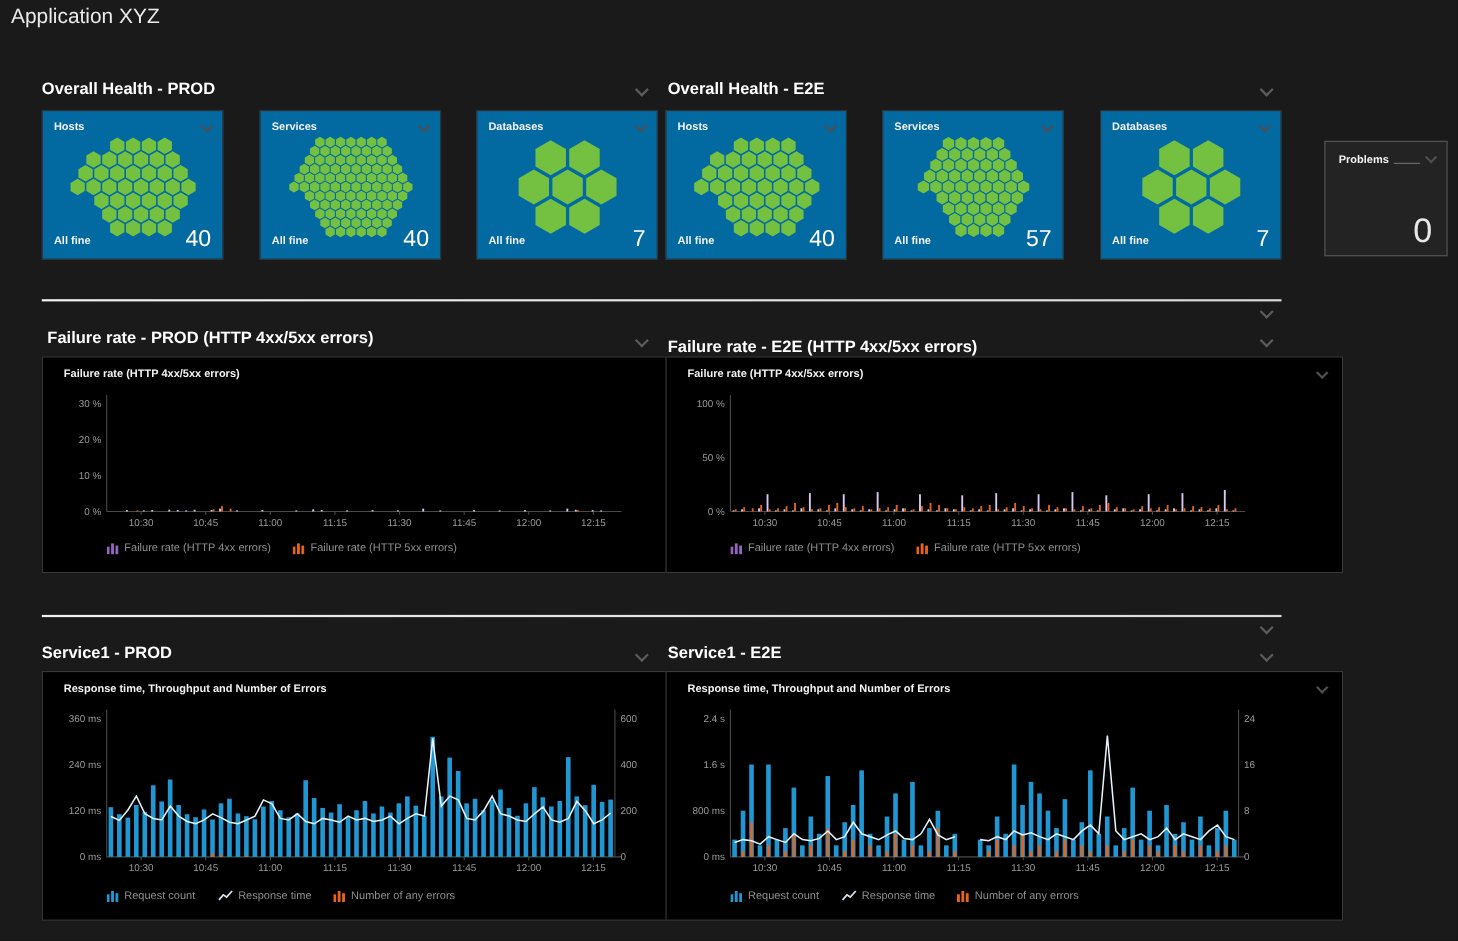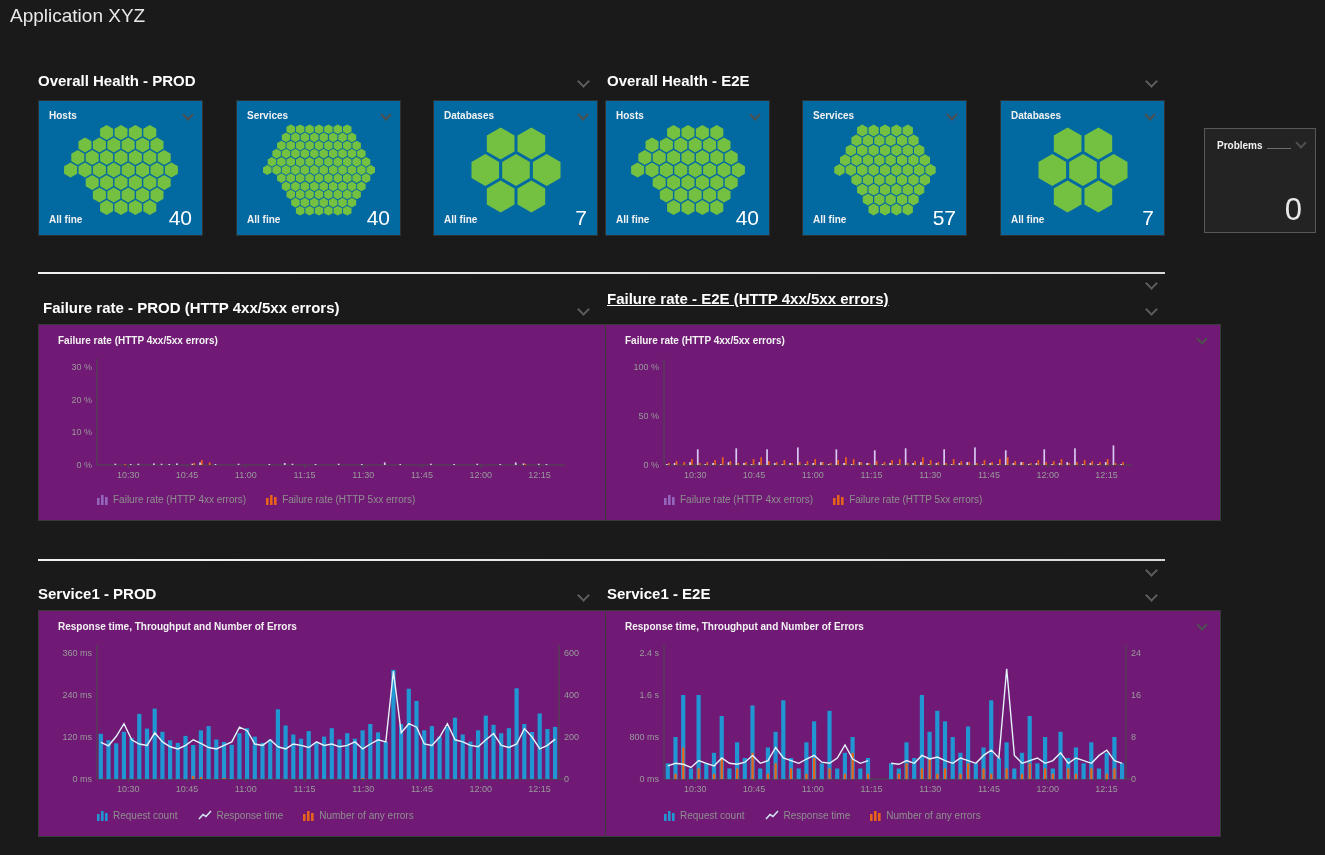--- a/index.html
+++ b/index.html
@@ -18,21 +18,21 @@
   .hcwrap{position:absolute;top:22px;left:0;width:100%;text-align:center;}
   .allfine{position:absolute;bottom:10px;left:10px;font-size:10px;font-weight:bold;color:#f2f2f2;}
   .hcount{position:absolute;bottom:5px;right:10px;font-size:21px;font-weight:400;color:#ffffff;}
   
   .ptile{position:absolute;left:1204px;top:128px;width:112px;height:105px;background:#232323;
          border:1px solid #58585a;box-sizing:border-box;}
   .ptile .ttl{position:absolute;top:11px;left:12px;font-size:10px;font-weight:bold;color:#f2f2f2;}
   .pdash{position:absolute;top:19px;left:62px;width:24px;height:1px;background:#6e6e6e;}
   .pcount{position:absolute;bottom:4px;right:13px;font-size:31px;font-weight:300;color:#e8e8e8;}
   
-  .ctile{position:absolute;width:616px;background:#701a75;border:1px solid #3a3a3a;box-sizing:border-box;}
+  .ctile{position:absolute;width:616px;background:#000000;border:1px solid #3a3a3a;box-sizing:border-box;}
   .ctile .ttl{position:absolute;top:10px;left:19px;font-size:10px;font-weight:bold;color:#f2f2f2;}
   .chart-body{position:absolute;left:0;top:28px;}
   .chart-legend{position:absolute;left:58px;bottom:11px;white-space:nowrap;}
   .lgi{display:inline-flex;align-items:center;margin-right:20px;}
   .lgt{margin-left:5px;font-size:10px;color:#8f8f8f;}
   svg text{font-family:"Liberation Sans",sans-serif;}
 </style>
 </head>
 <body>
 
@@ -347,21 +347,21 @@
     <span class="pdash"></span>
     <span class="tchev"></span>
     <div class="pcount">0</div>
   </div>
 
   <div class="divider" style="left:38px;top:272px;width:1127px;"></div>
   <span class="chev" style="left:1147px;top:279px;"></span>
 
   <div class="mdh" style="left:43px;top:299px;">Failure rate - PROD (HTTP 4xx/5xx errors)</div>
   <span class="chev" style="left:579px;top:305px;"></span>
-  <div class="mdh" style="left:607px;top:290px;text-decoration:underline;">Failure rate - E2E (HTTP 4xx/5xx errors)</div>
+  <div class="mdh" style="left:607px;top:307px;">Failure rate - E2E (HTTP 4xx/5xx errors)</div>
   <span class="chev" style="left:1147px;top:305px;"></span>
 
   <div class="ctile" style="left:38px;top:324px;height:197px;">
     <div class="ttl">Failure rate (HTTP 4xx/5xx errors)</div>
     <span class="tchev" style="right:14px;"></span>
     <div class="chart-body"><svg width="558" height="138">
           <line x1="58" y1="6" x2="58" y2="112" stroke="#4a4a4a" stroke-width="1"></line>
           <line x1="58" y1="112" x2="526" y2="112" stroke="#4a4a4a" stroke-width="1"></line>
           <text x="53" y="17" fill="#9a9a9a" font-size="9" text-anchor="end">30 %</text>
           <text x="53" y="49.666666666666664" fill="#9a9a9a" font-size="9" text-anchor="end">20 %</text>

